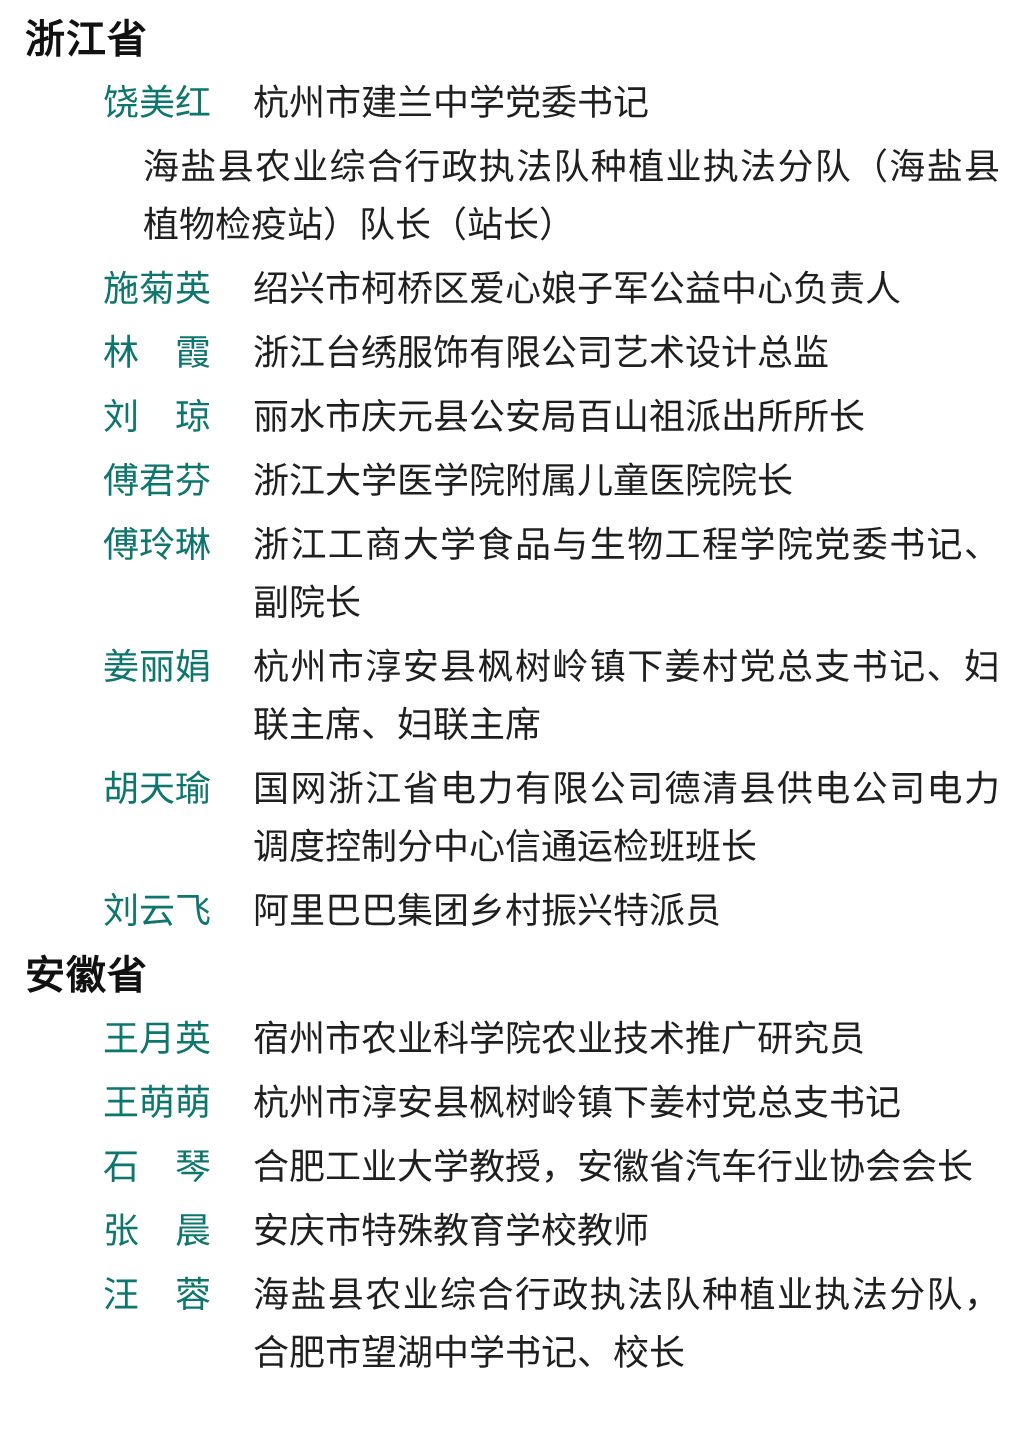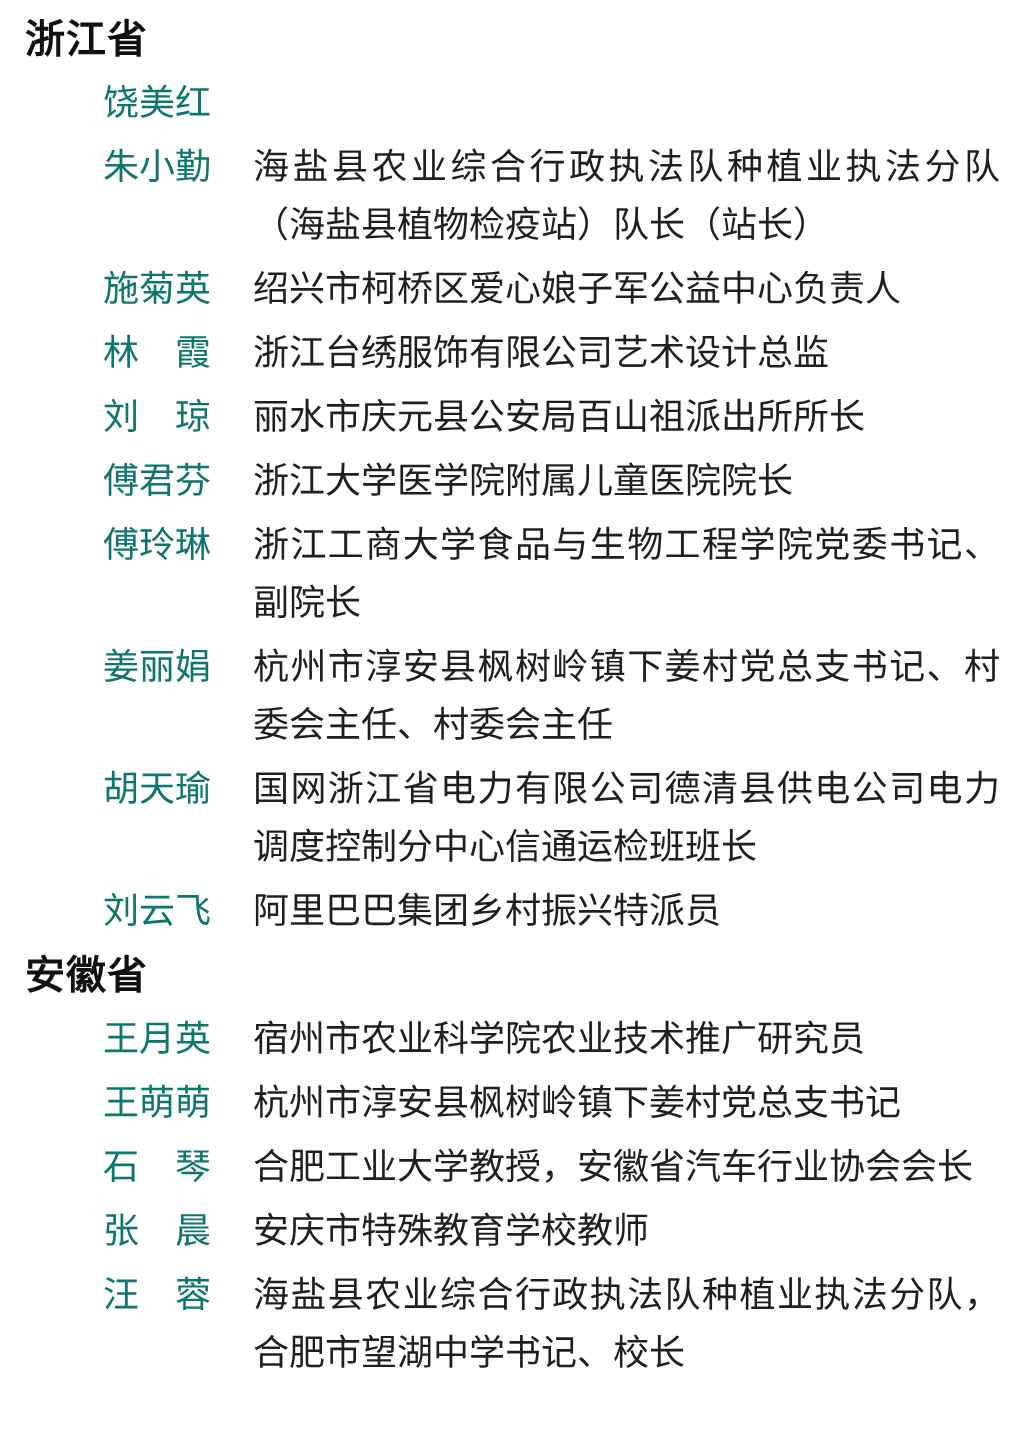--- a/index.html
+++ b/index.html
@@ -48,23 +48,23 @@
 </style>
 </head>
 <body>
 
 <div class="page">
 
   <div class="province-header">浙江省</div>
 
   <div class="entry">
     <span class="person-name">饶美红</span>
+    <span class="person-title">杭州市建兰中学党委书记</span>
   </div>
   <div class="entry">
-    <span class="person-name">朱小勤</span>
     <span class="person-title">海盐县农业综合行政执法队种植业执法分队（海盐县植物检疫站）队长（站长）</span>
   </div>
   <div class="entry">
     <span class="person-name">施菊英</span>
     <span class="person-title">绍兴市柯桥区爱心娘子军公益中心负责人</span>
   </div>
   <div class="entry">
     <span class="person-name">林　霞</span>
     <span class="person-title">浙江台绣服饰有限公司艺术设计总监</span>
   </div>
@@ -75,21 +75,21 @@
   <div class="entry">
     <span class="person-name">傅君芬</span>
     <span class="person-title">浙江大学医学院附属儿童医院院长</span>
   </div>
   <div class="entry">
     <span class="person-name">傅玲琳</span>
     <span class="person-title">浙江工商大学食品与生物工程学院党委书记、副院长</span>
   </div>
   <div class="entry">
     <span class="person-name">姜丽娟</span>
-    <span class="person-title">杭州市淳安县枫树岭镇下姜村党总支书记、村委会主任、村委会主任</span>
+    <span class="person-title">杭州市淳安县枫树岭镇下姜村党总支书记、妇联主席、妇联主席</span>
   </div>
   <div class="entry">
     <span class="person-name">胡天瑜</span>
     <span class="person-title">国网浙江省电力有限公司德清县供电公司电力调度控制分中心信通运检班班长</span>
   </div>
   <div class="entry">
     <span class="person-name">刘云飞</span>
     <span class="person-title">阿里巴巴集团乡村振兴特派员</span>
   </div>
 

